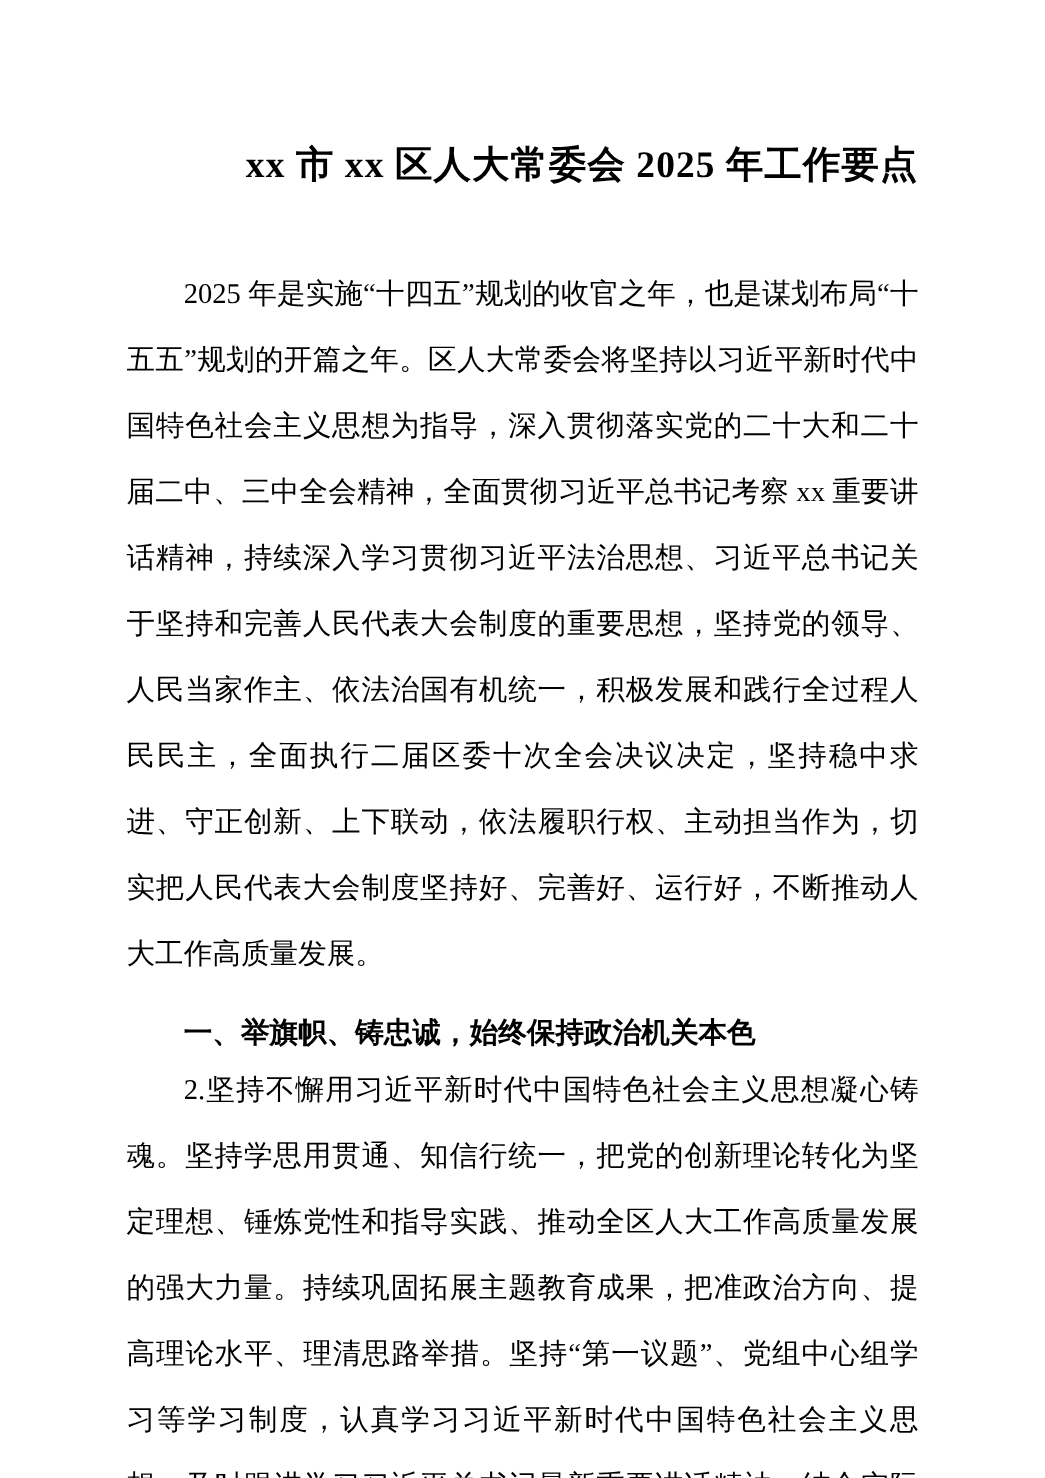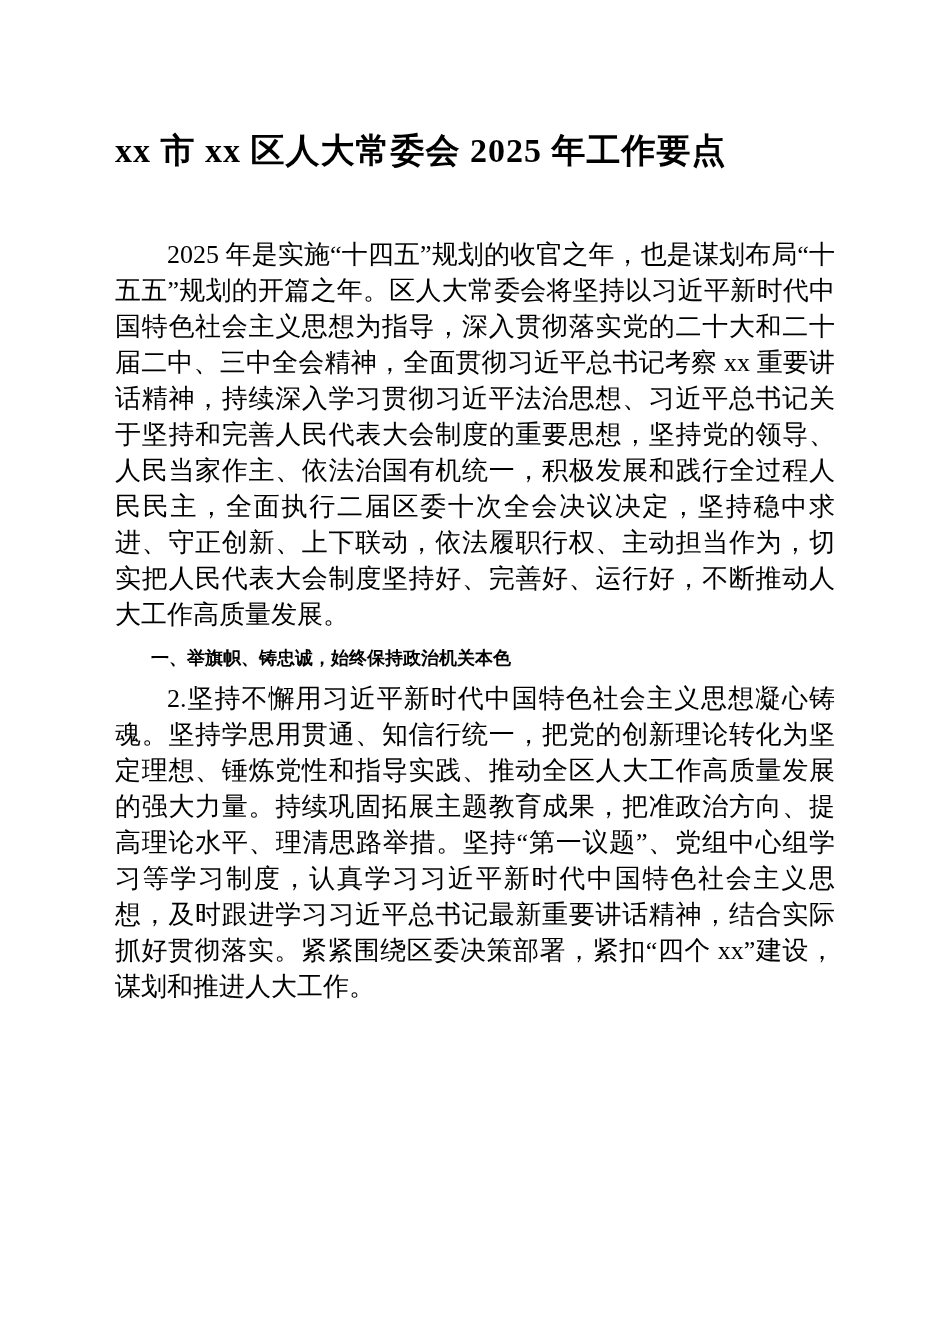--- a/index.html
+++ b/index.html
@@ -17,43 +17,43 @@
       background: #ffffff;
       padding: 130px 115px 60px 115px;
       overflow: hidden;
       color: #000000;
     }
 
     .doc-title {
       font-family: "Liberation Serif", "DejaVu Serif", serif;
       font-size: 34px;
       font-weight: bold;
-      text-align: left;
+      text-align: right;
       line-height: 1.25;
       margin-bottom: 64px;
       letter-spacing: 1px;
     }
 
     .body-para {
       font-size: 26px;
-      line-height: 36px;
+      line-height: 60px;
       text-align: justify;
       text-indent: 2em;
       font-weight: normal;
       word-break: break-all;
     }
 
     .section-heading {
       font-family: "Liberation Sans", "DejaVu Sans", sans-serif;
-      font-size: 18px;
+      font-size: 26px;
       line-height: 42px;
       font-weight: bold;
       text-indent: 2em;
       text-align: justify;
-      margin-top: 4px;
+      margin-top: 20px;
       margin-bottom: 2px;
     }
   </style>
 </head>
 <body>
 
 <div class="page">
 
   <h1 class="doc-title">xx 市 xx 区人大常委会 2025 年工作要点</h1>
 

